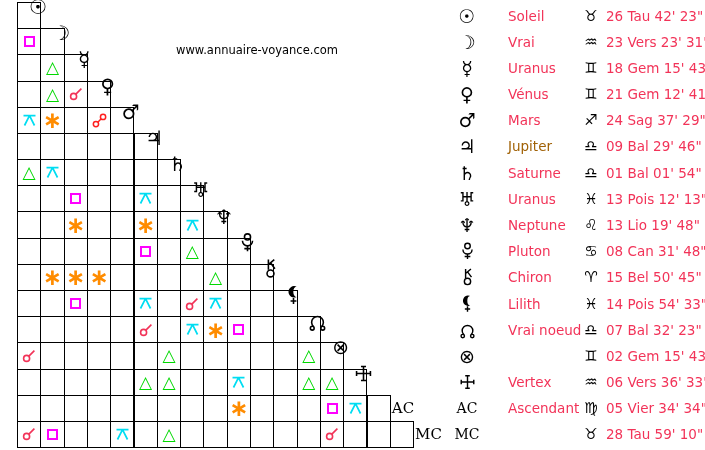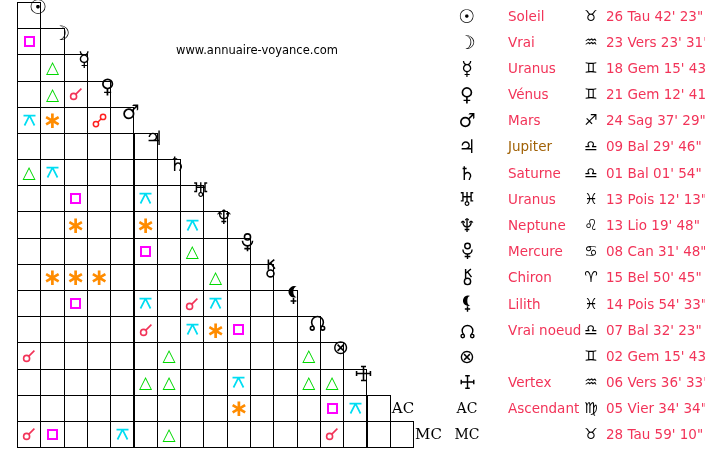--- a/index.html
+++ b/index.html
@@ -456,21 +456,21 @@
       <span class="lname" style="color: rgb(242, 51, 88);">Neptune</span>
       <span class="lsign">♌</span>
       <span class="lpos" style="color: rgb(242, 51, 88);">13 Lio 19' 48"</span>
     </div>
     <div class="lrow" style="top: 237.62px; height: 27.18px;">
       <span class="lg">
         <svg width="19" height="19" viewBox="0 0 20 20">
           <use href="#g-pluto"></use>
         </svg>
       </span>
-      <span class="lname" style="color: rgb(242, 51, 88);">Mercure</span>
+      <span class="lname" style="color: rgb(242, 51, 88);">Pluton</span>
       <span class="lsign">♋</span>
       <span class="lpos" style="color: rgb(242, 51, 88);">08 Can 31' 48"</span>
     </div>
     <div class="lrow" style="top: 263.8px; height: 27.18px;">
       <span class="lg">
         <svg width="19" height="19" viewBox="0 0 20 20">
           <use href="#g-chiron"></use>
         </svg>
       </span>
       <span class="lname" style="color: rgb(242, 51, 88);">Chiron</span>

